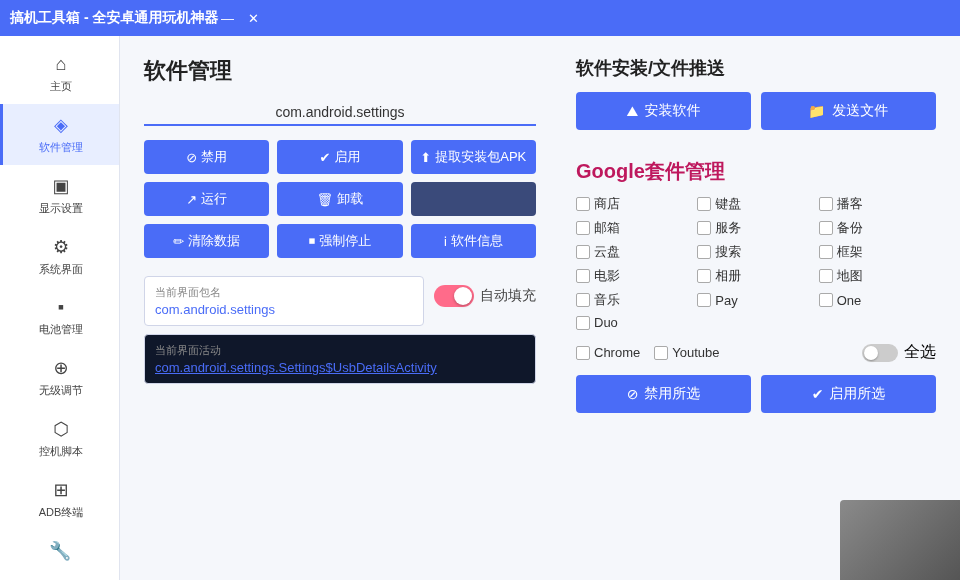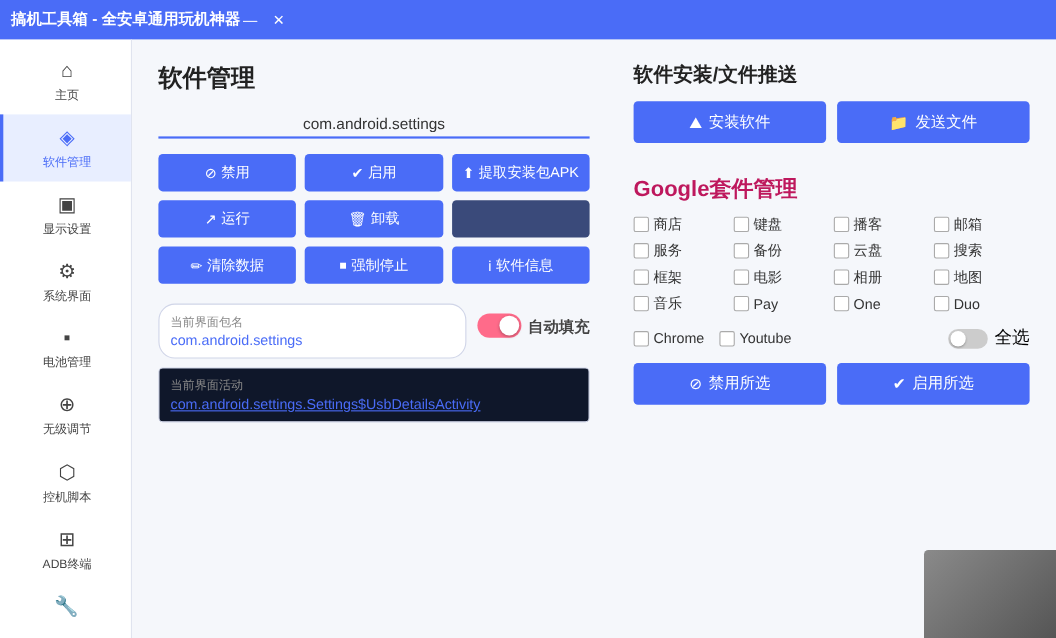--- a/index.html
+++ b/index.html
@@ -142,21 +142,21 @@
       justify-content: center;
       gap: 4px;
       font-family: inherit;
     }
     .btn-action.dark-overlay {
       background: #3a4a7a;
     }
 
     .current-info-box {
       border: 1px solid #d0d5e8;
-      border-radius: 15px;
+      border-radius: 4px;
       padding: 8px 10px;
       margin-top: 10px;
       background: white;
     }
     .current-info-label {
       font-size: 11px;
       color: #888;
       margin-bottom: 2px;
     }
     .current-info-value {
@@ -236,21 +236,21 @@
     .google-section-title {
       font-size: 20px;
       font-weight: bold;
       color: #be185d;
       margin-bottom: 10px;
       margin-top: 28px;
     }
 
     .google-grid {
       display: grid;
-      grid-template-columns: repeat(4, 1fr);
+      grid-template-columns: repeat(3, 1fr);
       gap: 6px 4px;
       margin-bottom: 12px;
     }
     .google-item {
       display: flex;
       align-items: center;
       gap: 4px;
       font-size: 13px;
       color: #333;
       cursor: pointer;
@@ -456,21 +456,21 @@
           <span>软件信息</span>
         </button>
       </div>
 
       
       <div style="display:flex; align-items:center; gap:10px; margin-top:8px;">
         <div class="current-info-box" style="flex:1;">
           <div class="current-info-label">当前界面包名</div>
           <div class="current-info-value">com.android.settings</div>
         </div>
-        <div style="display:flex; align-items:flex-end; gap:6px;font-weight:bold;">
+        <div style="display:flex; align-items:center; gap:6px;">
           <div class="toggle"></div>
           <span class="auto-fill-label">自动填充</span>
         </div>
       </div>
 
       
       <div class="current-activity-box">
         <div class="current-info-label">当前界面活动</div>
         <div class="current-info-value" style="font-size:13px;text-decoration:underline;">com.android.settings.Settings$UsbDetailsActivity</div>
       </div>

